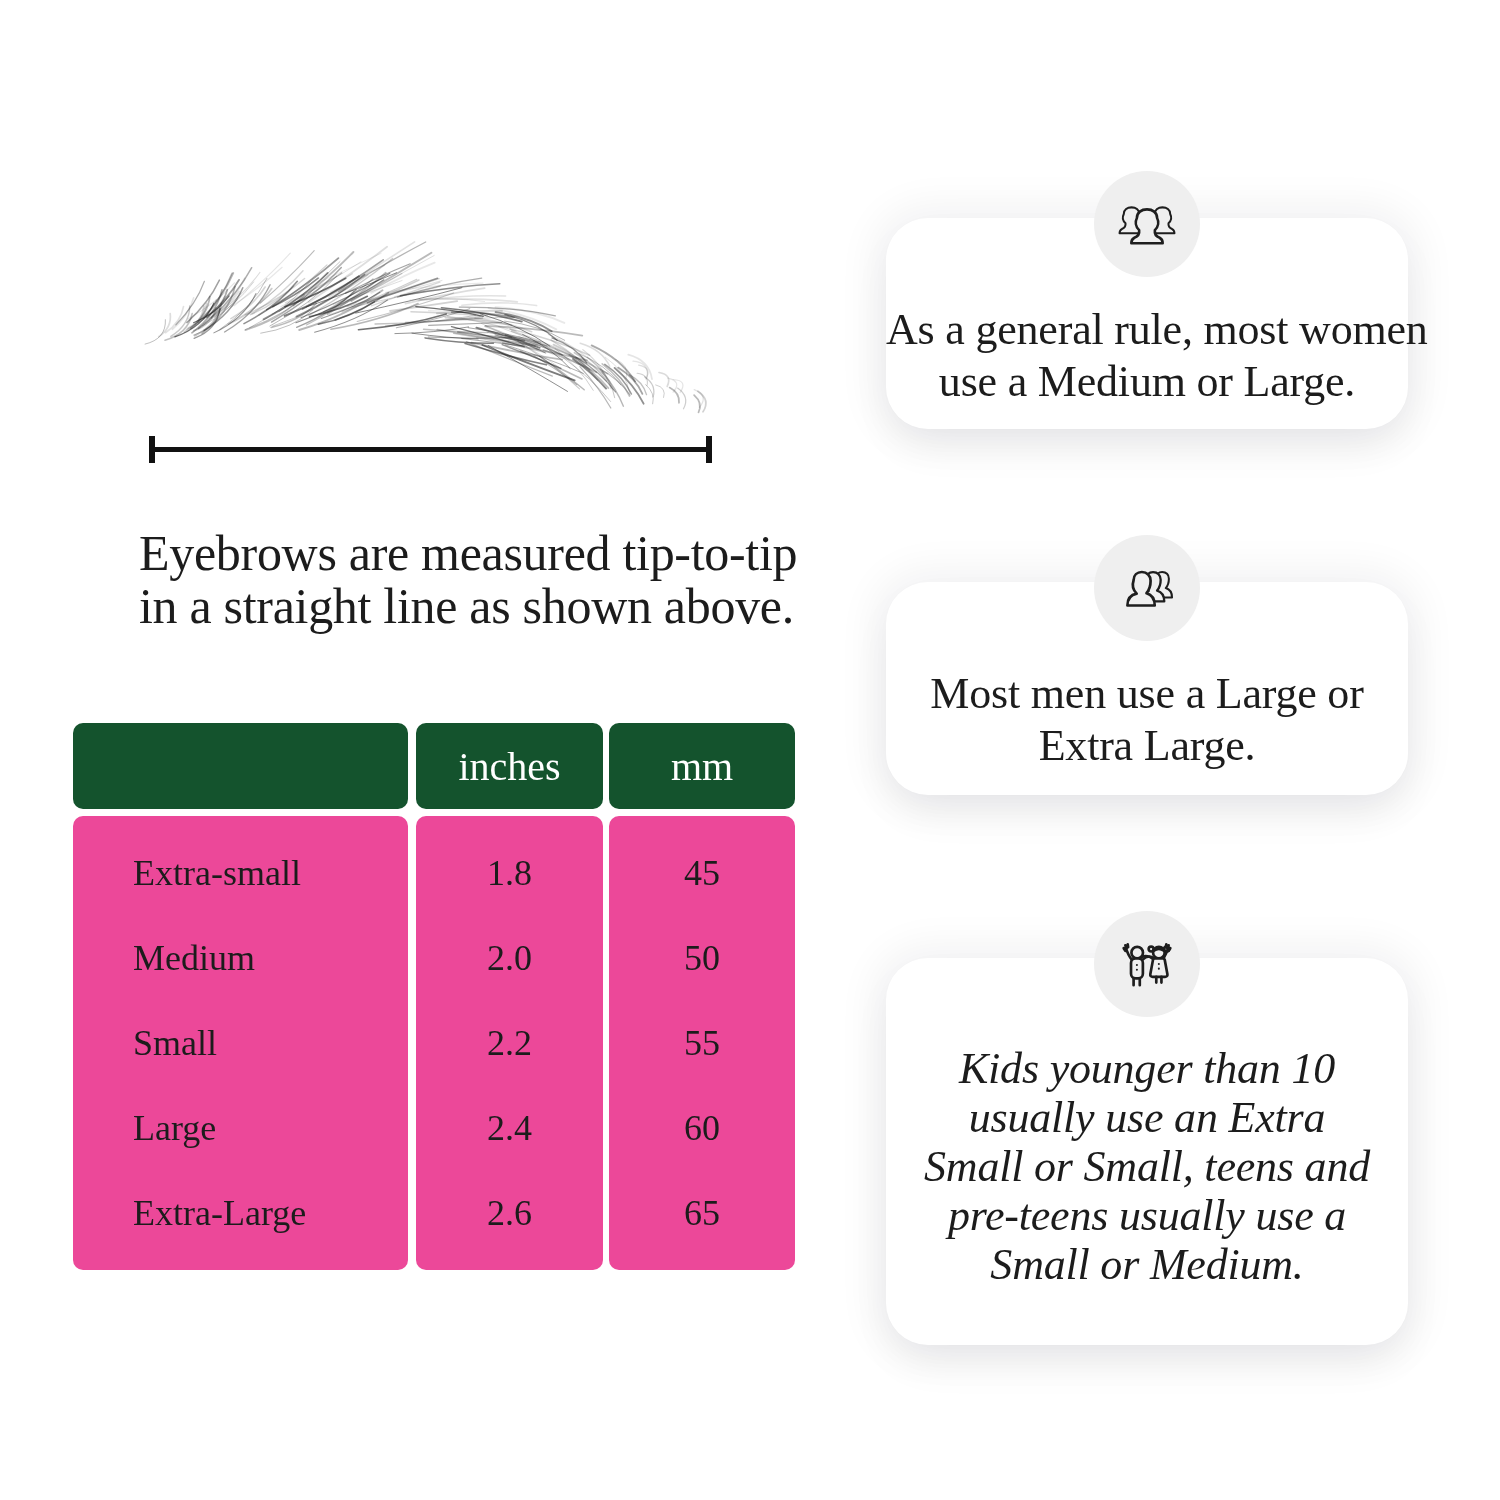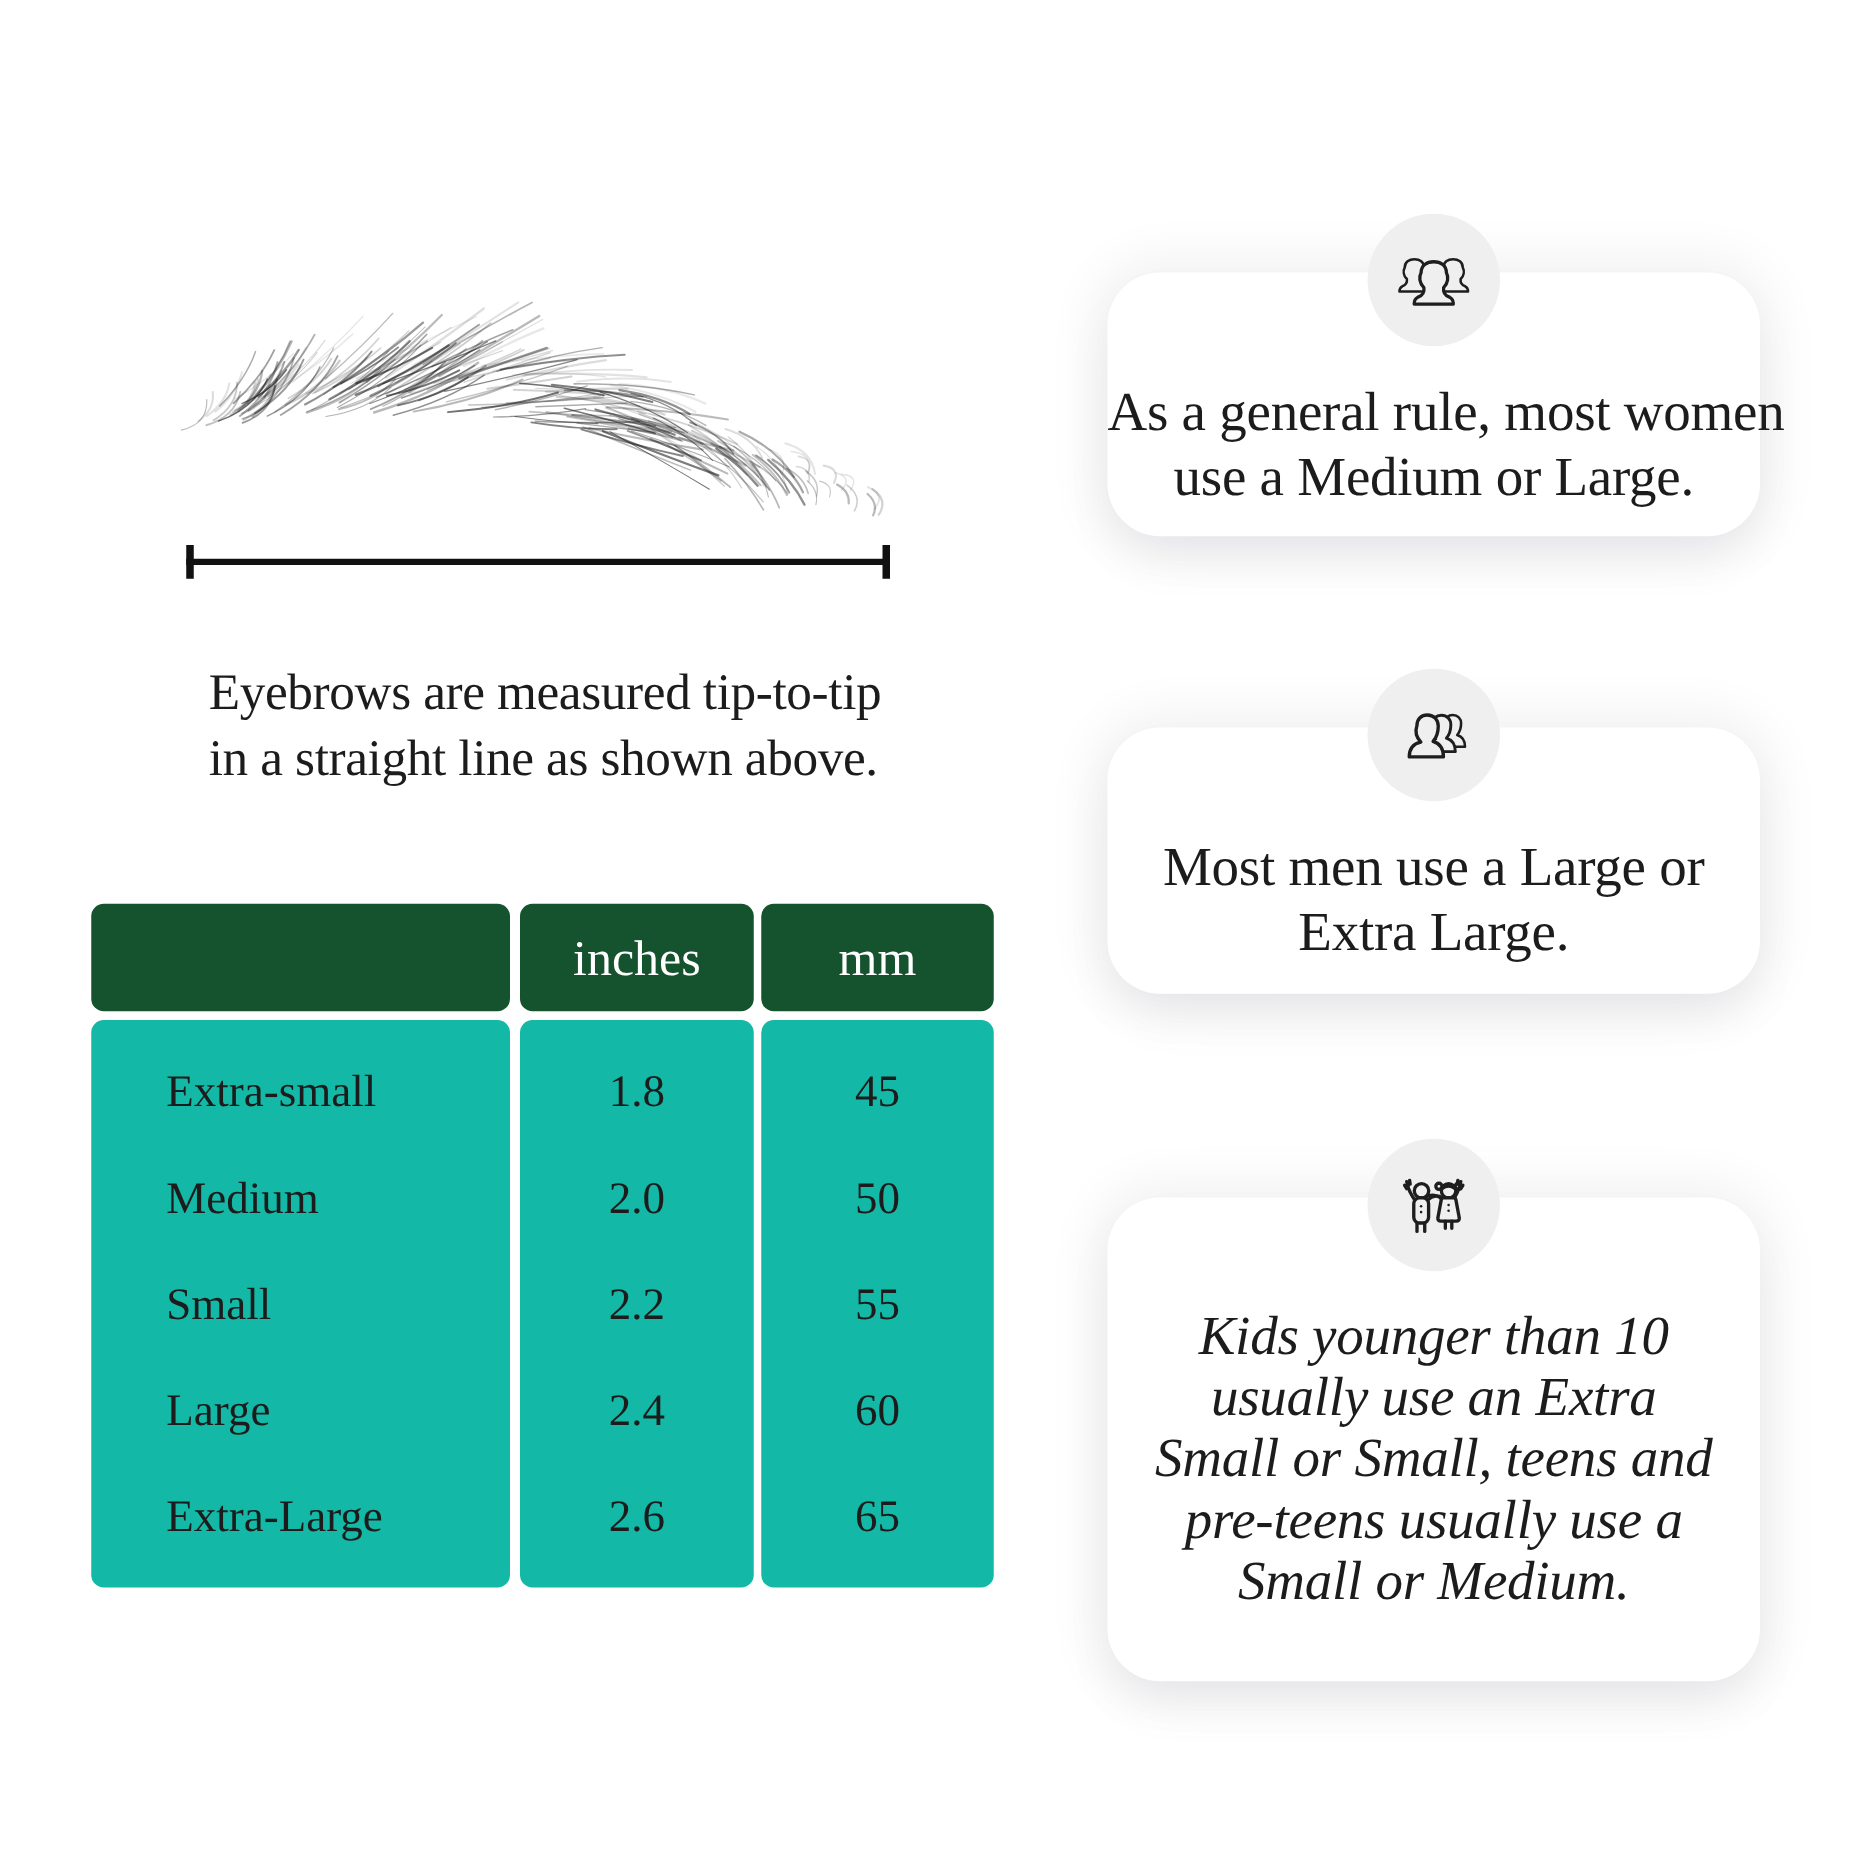--- a/index.html
+++ b/index.html
@@ -6,32 +6,32 @@
   #canvas{
     position:relative;width:1500px;height:1500px;background:#ffffff;overflow:hidden;
     font-family:"Liberation Serif","DejaVu Serif",serif;color:#1c1c1c;
   }
   
   #eyebrow-svg{position:absolute;left:135px;top:252px;overflow:visible;}
   .measure-line{position:absolute;left:149px;top:447px;width:563px;height:5px;background:#111;}
   .measure-cap{position:absolute;top:436px;width:6px;height:27px;background:#111;}
   .cap-left{left:149px;}
   .cap-right{left:706px;}
-  .caption{position:absolute;left:139px;top:527px;font-size:41px;line-height:53px;
-           letter-spacing:-0.3px;white-space:nowrap;margin-left:28px;}
+  .caption{position:absolute;left:139px;top:527px;font-size:50px;line-height:53px;
+           letter-spacing:-0.3px;white-space:nowrap;}
   
   .size-table{position:absolute;left:73px;top:723px;width:722px;height:547px;}
   .tcol{position:absolute;top:0;}
   .tcol-size{left:0;width:335px;}
   .tcol-inches{left:343px;width:187px;}
   .tcol-mm{left:536px;width:186px;}
   .thead{position:absolute;top:0;height:86px;width:100%;background:#14532d;border-radius:10px;
          display:flex;align-items:center;justify-content:center;
          color:#fff;font-size:40px;}
-  .tbody{position:absolute;top:93px;height:454px;width:100%;background:#14b8a6;border-radius:10px;
+  .tbody{position:absolute;top:93px;height:454px;width:100%;background:#ec4899;border-radius:10px;
          display:flex;flex-direction:column;justify-content:space-around;
          padding:14px 0;box-sizing:border-box;font-size:36px;}
   .tcell{display:flex;align-items:center;}
   .tcell-label{padding-left:60px;justify-content:flex-start;}
   .tcell-num{justify-content:center;}
   
   .card{position:absolute;left:886px;width:522px;background:#ffffff;border-radius:42px;
         box-shadow:0 0 40px 12px rgba(20,20,30,0.055), 0 22px 45px -8px rgba(20,20,30,0.07);}
   #card-women{top:218px;height:211px;}
   #card-men{top:582px;height:213px;}

